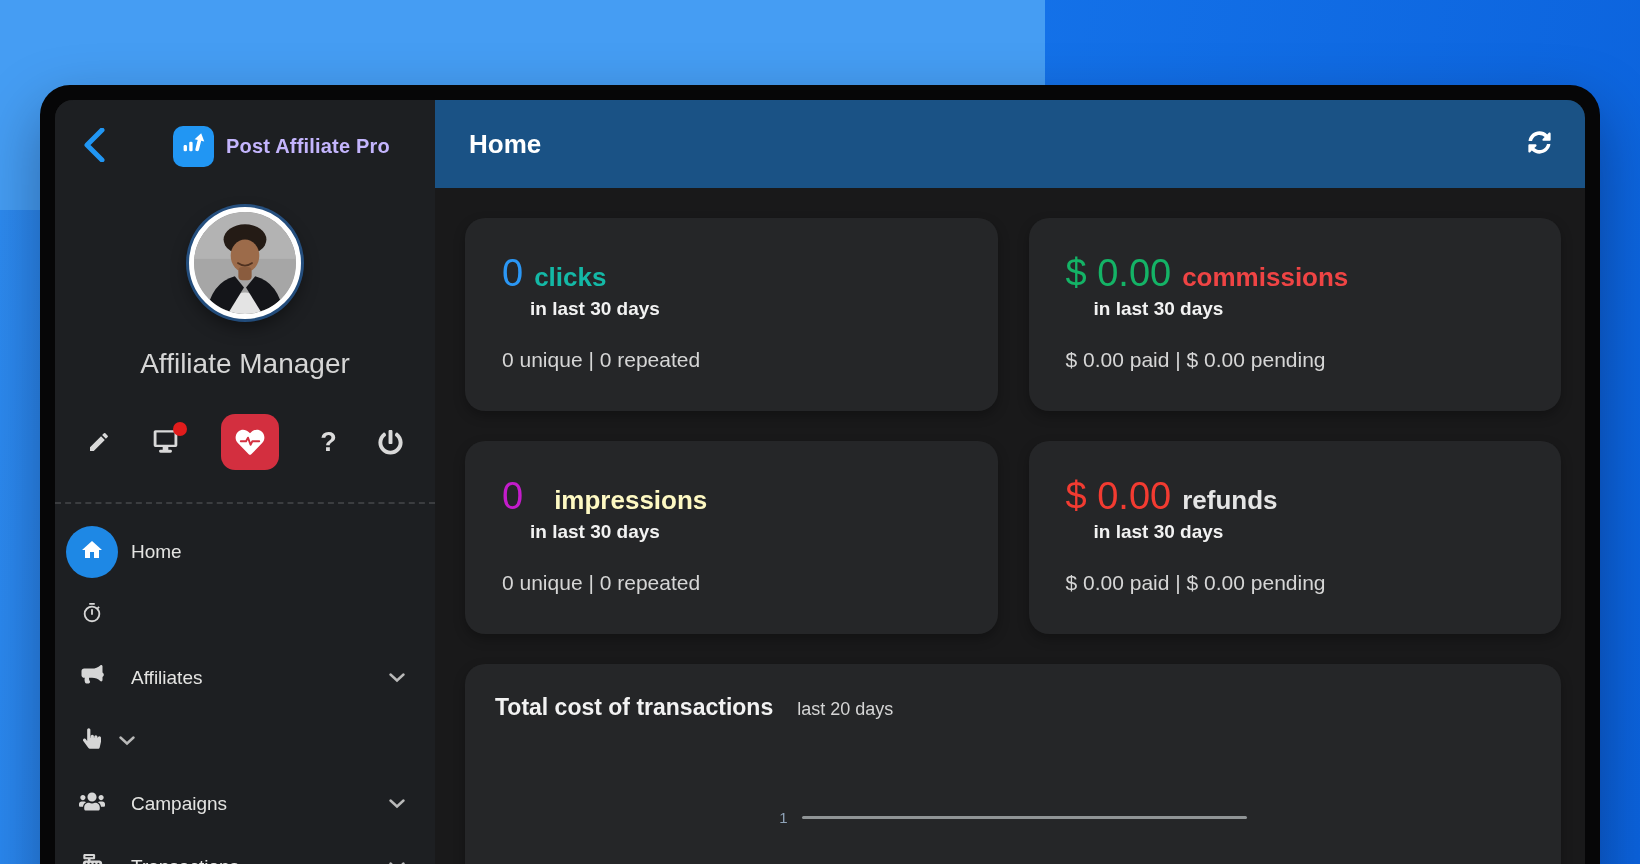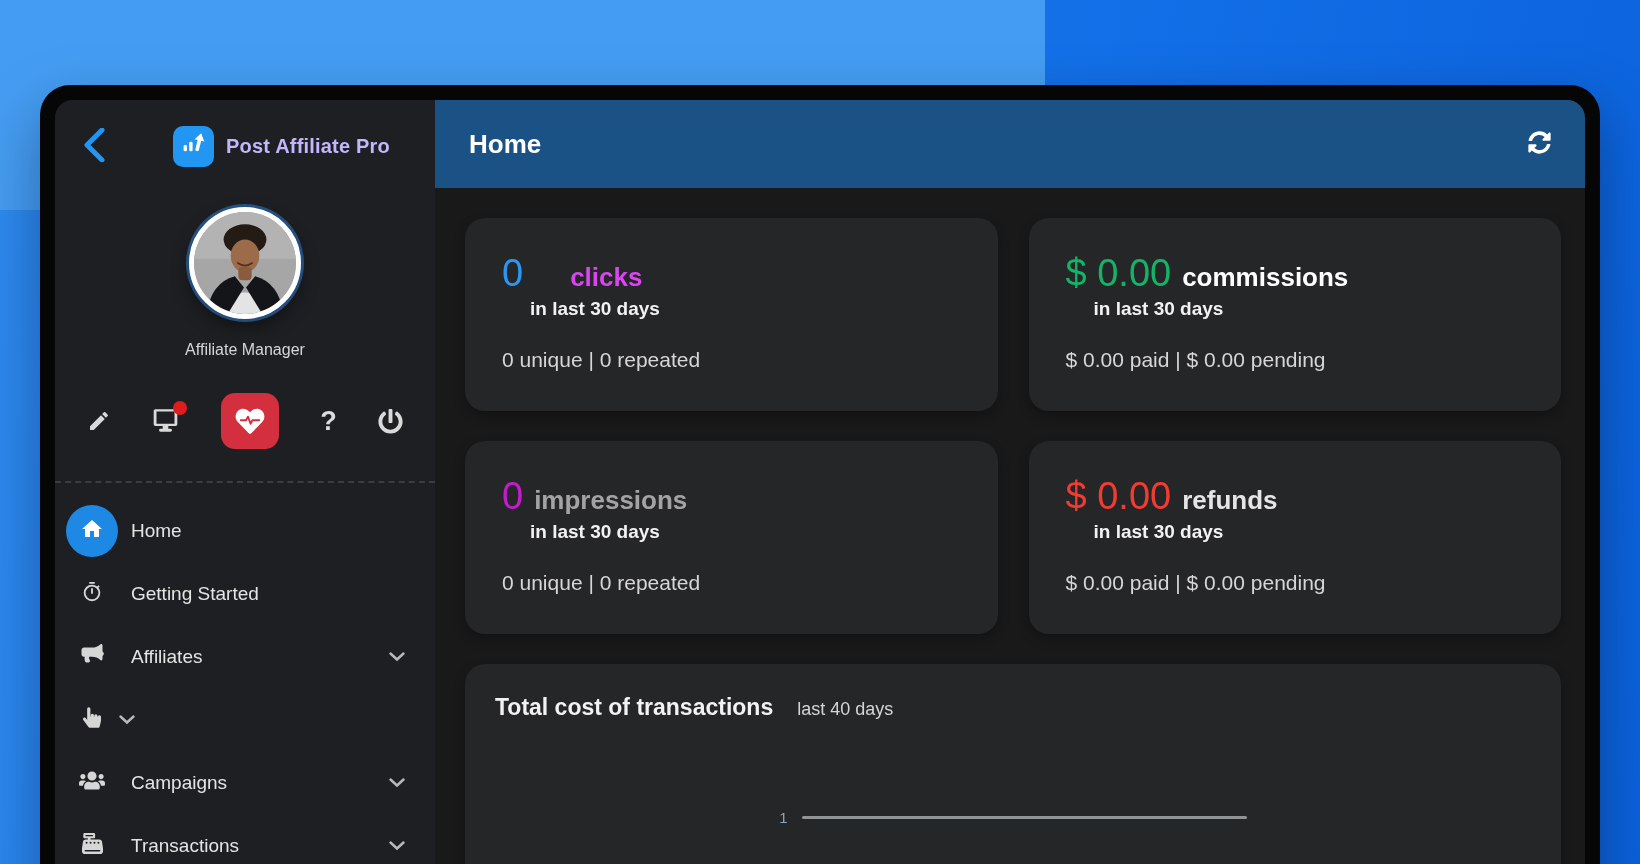--- a/index.html
+++ b/index.html
@@ -31,21 +31,21 @@
     display:flex; align-items:center; justify-content:center; margin-left:60px;
   }
   .brand-name { color:#c4b5fd; font-size:20px; font-weight:bold; margin-left:12px; letter-spacing:.2px; }
   .avatar-wrap { display:flex; justify-content:center; margin-top:40px; }
   .avatar {
     width:112px; height:112px; border-radius:50%; border:5px solid #fff; overflow:hidden;
     box-shadow:0 0 0 3px rgba(48,122,205,.55), 0 8px 18px rgba(0,0,0,.45);
     background:#a8a8a8; cursor:pointer;
   }
   .avatar svg { display:block; width:100%; height:100%; }
-  .role { text-align:center; color:#d6d6d6; font-size:16px; margin-top:22px; }
+  .role { text-align:center; color:#d6d6d6; font-size:28px; margin-top:29px; }
   .toolbar { display:flex; align-items:center; justify-content:space-between; padding:0 32px; margin-top:32px; height:60px; }
   .tool-btn { display:flex; align-items:center; justify-content:center; cursor:pointer; position:relative; }
   .tool-btn svg { display:block; }
   .badge-dot { position:absolute; top:-8px; right:-8px; width:14px; height:14px; border-radius:50%; background:#e11c1c; }
   .heart-btn { width:58px; height:56px; border-radius:14px; background:#d32f3f; }
   .q-mark { color:#dcdcdc; font-size:27px; font-weight:bold; }
   .side-divider { border-top:2px dashed #3b3d40; margin-top:30px; }
   .nav { padding-top:16px; }
   .nav-item { height:63px; display:flex; align-items:center; padding:0 30px 0 10px; cursor:pointer; }
   .nav-ico { width:54px; display:flex; align-items:center; justify-content:center; flex-shrink:0; }
@@ -188,21 +188,20 @@
         </div>
 
         <div class="nav-item">
           <div class="nav-ico">
             <span>
               <svg width="22" height="24" viewBox="0 0 24 24">
                   <path d="M15 1H9v2h6V1zm-4 13h2V8h-2v6zm8.03-6.61l1.42-1.42-1.41-1.41-1.42 1.42A8.96 8.96 0 0 0 12 4a9 9 0 1 0 9 9c0-2.12-.74-4.07-1.97-5.61zM12 20a7 7 0 1 1 0-14 7 7 0 0 1 0 14z" fill="#d6d6d6"></path>
                 </svg>
             </span>
           </div>
-          <span class="nav-label">Getting Started</span>
         </div>
 
         <div class="nav-item">
           <div class="nav-ico">
             <span>
               <svg width="24" height="21" viewBox="0 0 576 512">
                   <path fill="#d6d6d6" d="M576 240c0-23.6-12.9-44.3-32-55.4V32c0-18-14-32-32-32-9 0-16 4-22 10-52 50-124 78-202 78H96c-35 0-64 29-64 64v96c0 35 29 64 64 64h17c-4 15-7 31-7 48 0 25 6 49 16 70 5 11 17 18 29 18h59c26 0 42-30 26-50-13-17-21-38-21-60 0-9 1-18 4-26h69c78 0 150 28 202 78 6 6 13 10 22 10 18 0 32-14 32-32V295.4c19.1-11.1 32-31.8 32-55.4z"></path>
                 </svg>
             </span>
           </div>
@@ -276,59 +275,59 @@
           </span>
         </div>
       </div>
 
       <div class="content">
         <div class="stat-grid">
 
           <div class="card stat-card">
             <div class="stat-head">
               <span class="stat-value" style="color: rgb(43, 151, 245);">0</span>
-              <span class="stat-unit" style="color: #d946ef; margin-left: 36px;">clicks</span>
+              <span class="stat-unit" style="color: #14b8a6;">clicks</span>
             </div>
             <div class="stat-period">in last 30 days</div>
             <div class="stat-detail">0 unique | 0 repeated</div>
           </div>
 
           <div class="card stat-card">
             <div class="stat-head">
               <span class="stat-value" style="color: rgb(20, 179, 102);">$ 0.00</span>
-              <span class="stat-unit" style="color: #ffffff;">commissions</span>
+              <span class="stat-unit" style="color: #ef4444;">commissions</span>
             </div>
             <div class="stat-period">in last 30 days</div>
             <div class="stat-detail">$ 0.00 paid | $ 0.00 pending</div>
           </div>
 
           <div class="card stat-card">
             <div class="stat-head">
               <span class="stat-value" style="color: rgb(196, 28, 203);">0</span>
-              <span class="stat-unit" style="color: #a3a3a3;">impressions</span>
+              <span class="stat-unit" style="color: #fef9c3; margin-left: 20px;">impressions</span>
             </div>
             <div class="stat-period">in last 30 days</div>
             <div class="stat-detail">0 unique | 0 repeated</div>
           </div>
 
           <div class="card stat-card">
             <div class="stat-head">
               <span class="stat-value" style="color: rgb(242, 59, 49);">$ 0.00</span>
               <span class="stat-unit" style="color: #e5e5e5;">refunds</span>
             </div>
             <div class="stat-period">in last 30 days</div>
             <div class="stat-detail">$ 0.00 paid | $ 0.00 pending</div>
           </div>
 
         </div>
 
         <div class="card chart-card">
           <div class="chart-head">
             <span class="chart-title">Total cost of transactions</span>
-            <span class="chart-sub">last 40 days</span>
+            <span class="chart-sub">last 20 days</span>
           </div>
           <div class="chart-area">
             <span class="chart-tick">1</span>
             <div class="chart-line"></div>
           </div>
         </div>
 
       </div>
     </div>
 

